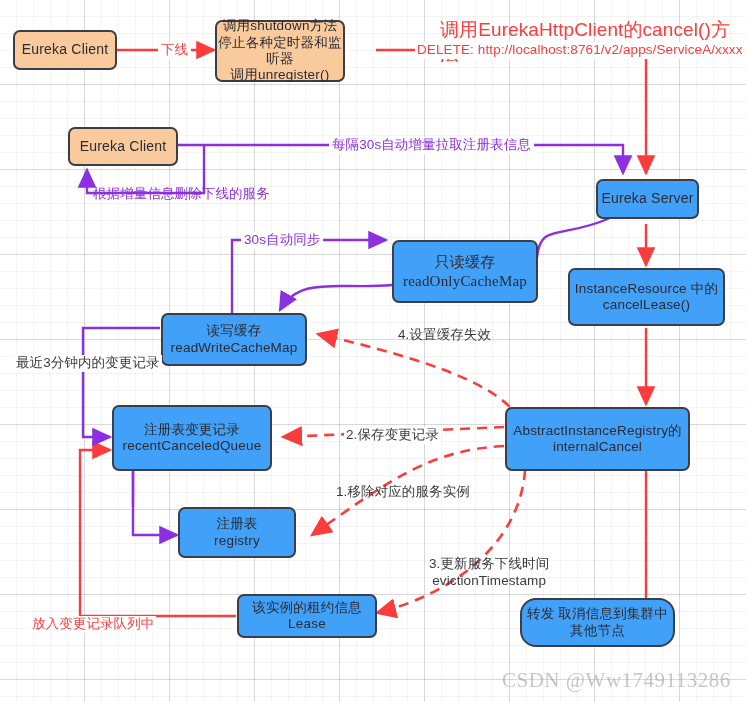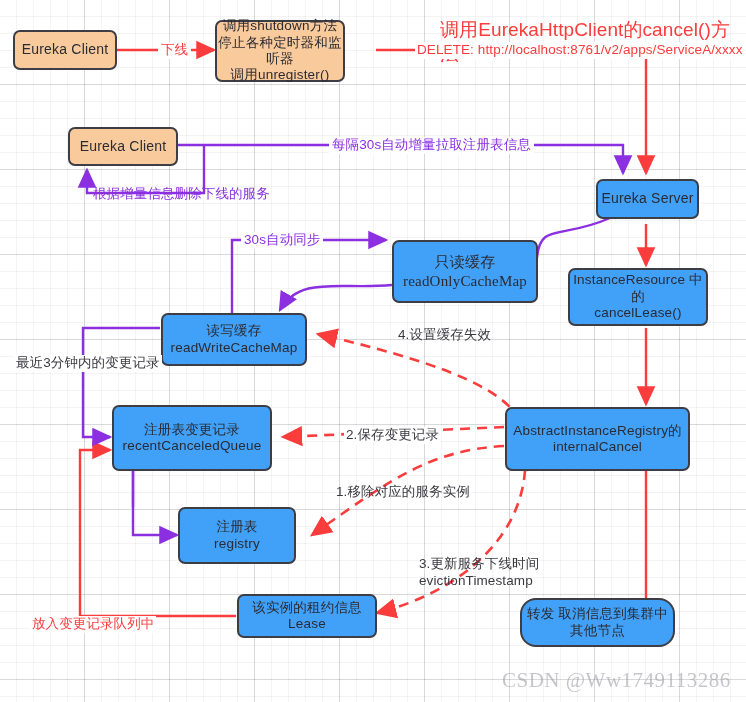--- a/index.html
+++ b/index.html
@@ -34,21 +34,21 @@
   .node.orange{background:#f9cb9c;border-color:#3d3d45;}
   .lbl{
     position:absolute;
     white-space:pre-line;
     line-height:1.24;
     letter-spacing:.1px;
   }
   .lbl.red{color:#fa3c3c;}
   .lbl.purple{color:#8b2fe0;}
   .lbl.black{color:#3a3a40;}
-  .lbl.center{text-align:left;}
+  .lbl.center{text-align:center;margin-left:10px;}
   #watermark{
     position:absolute;
     left:502px;top:668px;
     font-size:21px;
     color:rgba(150,150,160,.55);
     letter-spacing:.5px;
     white-space:nowrap;
     font-family:"Liberation Serif","DejaVu Serif",serif;
   }
 </style>
@@ -129,41 +129,41 @@
 
   <div class="node blue" style="left:596px;top:179px;width:103px;height:40px;font-size:14px;">
     <span>Eureka Server</span>
   </div>
 
   <div class="node blue" style="left:392px;top:240px;width:146px;height:63px;font-size:15px;font-family:Liberation Serif, serif;">
     <span>只读缓存
 readOnlyCacheMap</span>
   </div>
 
-  <div class="node blue" style="left:568px;top:268px;width:140px;height:58px;font-size:13.5px;">
+  <div class="node blue" style="left:568px;top:268px;width:157px;height:58px;font-size:13.5px;">
     <span>InstanceResource 中的
 cancelLease()</span>
   </div>
 
   <div class="node blue" style="left:161px;top:313px;width:146px;height:53px;font-size:13.5px;">
     <span>读写缓存
 readWriteCacheMap</span>
   </div>
 
   <div class="node blue" style="left:112px;top:405px;width:160px;height:66px;font-size:13.5px;">
     <span>注册表变更记录
 recentCanceledQueue</span>
   </div>
 
   <div class="node blue" style="left:505px;top:407px;width:185px;height:64px;font-size:13.5px;">
     <span>AbstractInstanceRegistry的
 internalCancel</span>
   </div>
 
-  <div class="node blue" style="left:178px;top:507px;width:118px;height:57px;font-size:13.5px;">
+  <div class="node blue" style="left:178px;top:507px;width:118px;height:51px;font-size:13.5px;">
     <span>注册表
 registry</span>
   </div>
 
   <div class="node blue" style="left:237px;top:594px;width:140px;height:44px;font-size:13.5px;">
     <span>该实例的租约信息
 Lease</span>
   </div>
 
   <div class="node blue" style="left:520px;top:598px;width:155px;height:49px;font-size:13.5px;border-radius:16px;">

